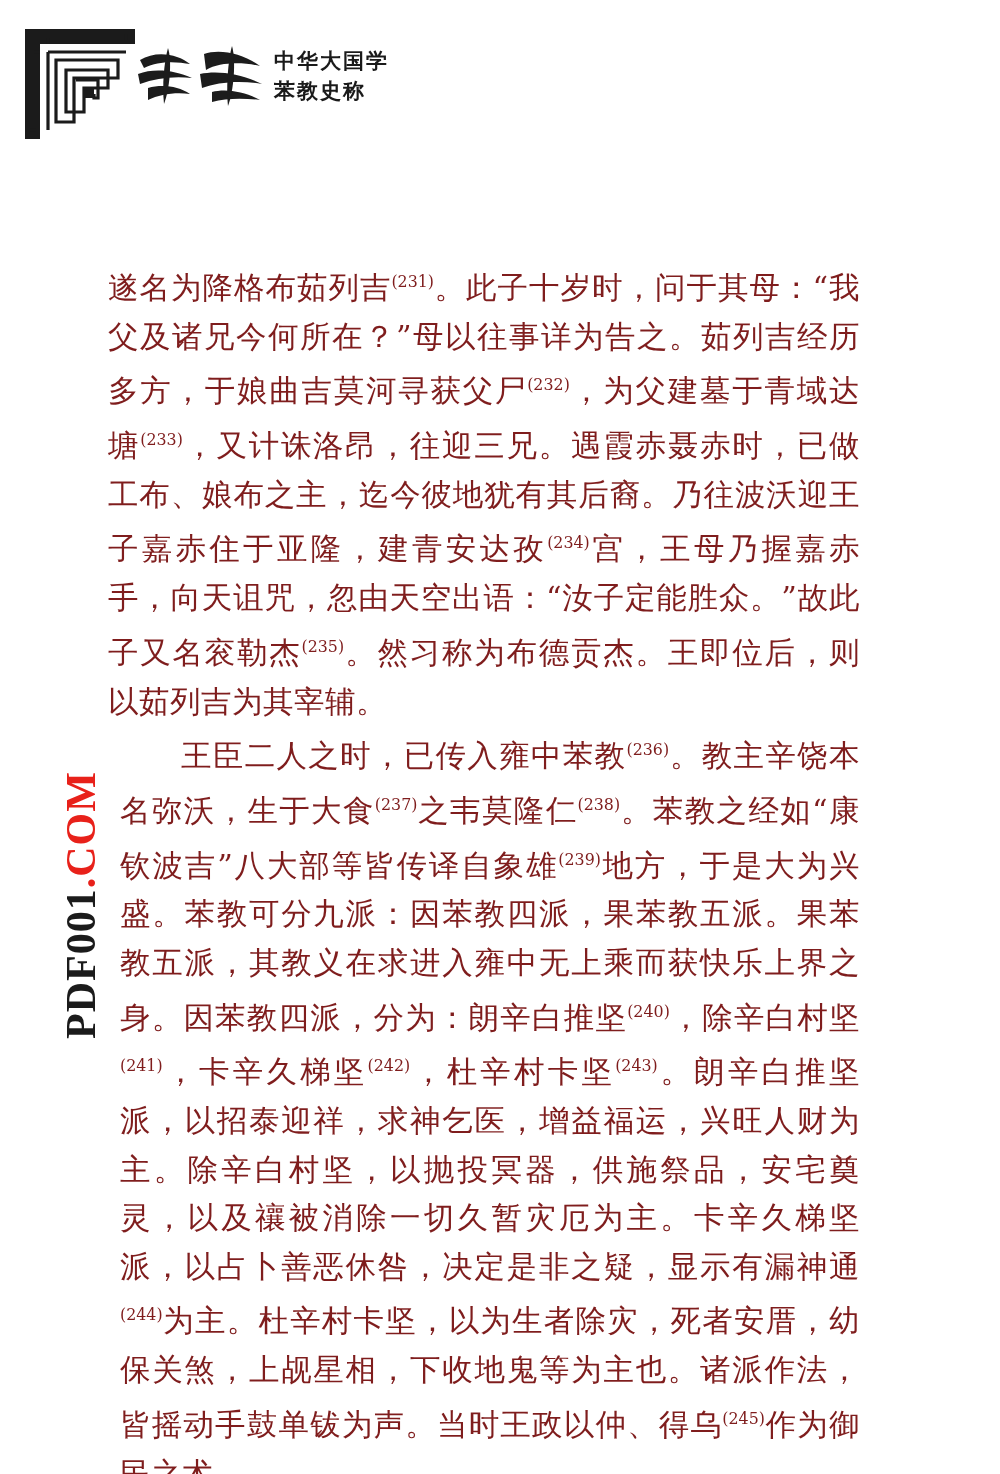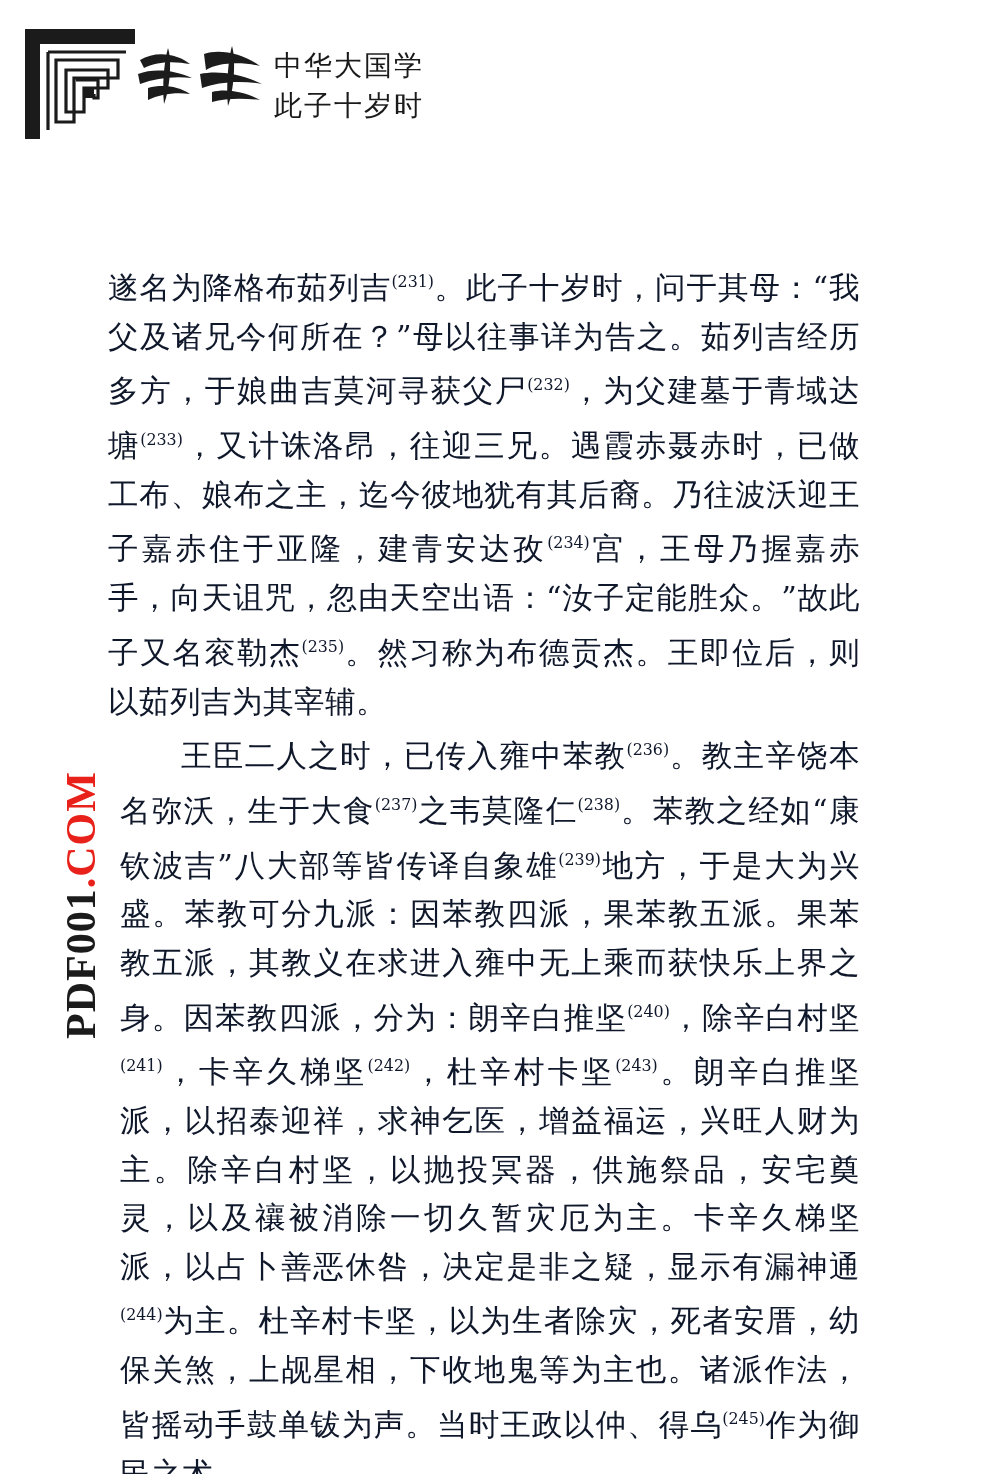--- a/index.html
+++ b/index.html
@@ -41,23 +41,23 @@
   .series-title {
     position: absolute;
     top: 20px;
     left: 252px;
     width: 170px;
     color: #1a1a1a;
     font-family: "DejaVu Serif", serif;
     line-height: 1.42;
   }
   .series-title .line {
-    font-size: 28px;
+    font-size: 21px;
     letter-spacing: 2px;
-    font-weight: 400;
+    font-weight: 700;
   }
 
   
   .watermark {
     position: absolute;
     left: -34px;
     top: 900px;
     width: 230px;
     transform: rotate(-90deg);
     transform-origin: center center;
@@ -78,21 +78,21 @@
     width: 752px;
   }
   .para {
     font-size: 30.5px;
     line-height: 48.6px;
     text-align: justify;
     text-justify: inter-ideograph;
     letter-spacing: 0.5px;
     margin: 0;
     font-family: "DejaVu Serif", serif;
-    color: #0f172a;
+    color: #7f1d1d;
   }
   .para + .para { margin-top: 0px; margin-left: 12px; }
   .indent { text-indent: 2em; }
   sup {
     font-size: 0.52em;
     vertical-align: super;
     letter-spacing: 0;
   }
 </style>
 </head>
@@ -123,21 +123,21 @@
       <path d="M70 10 C86 4, 110 10, 126 22 C108 18, 86 18, 72 26 Z"></path>
       <path d="M66 30 C84 26, 108 30, 128 40 C106 36, 84 38, 68 44 Z"></path>
       <path d="M78 48 C92 44, 112 48, 126 56 C110 54, 92 54, 78 58 Z"></path>
       <path d="M34 4 C38 16, 36 44, 30 60 C28 42, 30 18, 34 4 Z"></path>
       <path d="M98 2 C102 16, 100 46, 94 62 C92 44, 94 16, 98 2 Z"></path>
     </g>
   </svg>
 
   <div class="series-title">
     <div class="line">中华大国学</div>
-    <div class="line">此子十岁时</div>
+    <div class="line">苯教史称</div>
   </div>
 </div>
 
 <div class="watermark">
   <span class="wm-dark">PDF001</span><span class="wm-red">.COM</span>
 </div>
 
 <div class="page-body">
   <div id="paragraphs">
       <div class="para"><span>遂名为降格布茹列吉</span><sup>(231)</sup><span>。此子十岁时，问于其母：</span><span>“我父及诸兄今何所在？”母以往事详为告之。茹列吉经历多方，于娘曲吉莫河寻获父尸</span><sup>(232)</sup><span>，为父建墓于青域达塘</span><sup>(233)</sup><span>，又计诛洛昂，往迎三兄。遇霞赤聂赤时，已做工布、娘布之主，迄今彼地犹有其后裔。乃往波沃迎王子嘉赤住于亚隆，建青安达孜</span><sup>(234)</sup><span>宫，王母乃握嘉赤手，向天诅咒，忽由天空出语：</span><span>“汝子定能胜众。”故此子又名衮勒杰</span><sup>(235)</sup><span>。然习称为布德贡杰。王即位后，则以茹列吉为其宰辅。</span></div>

